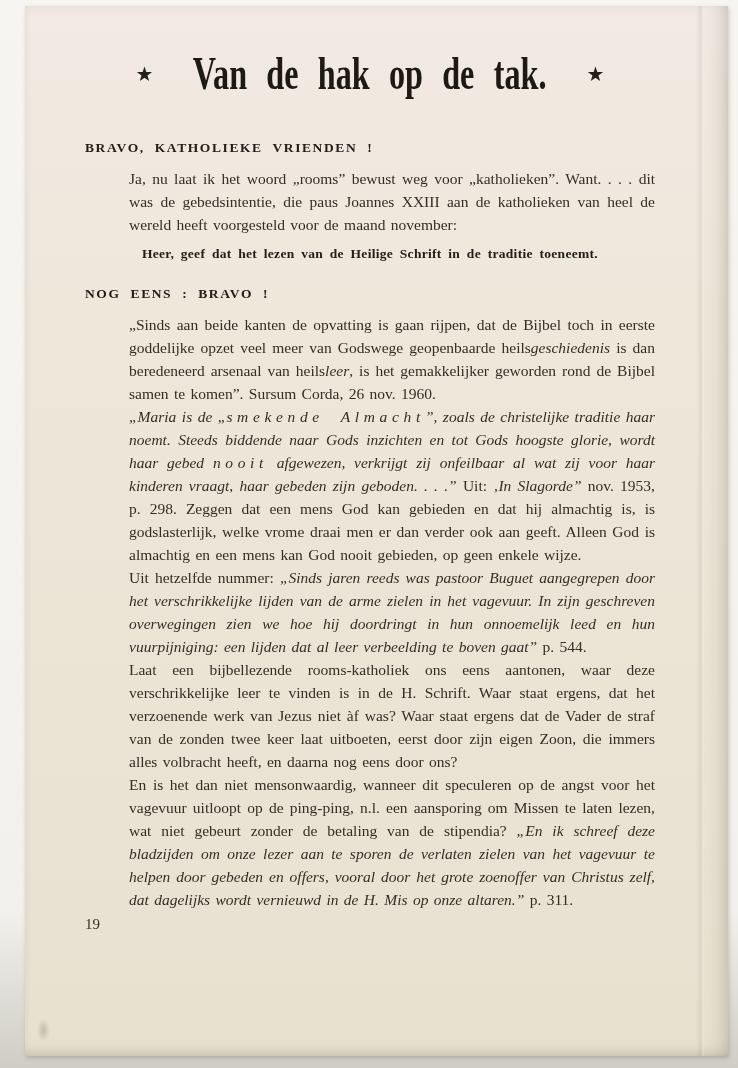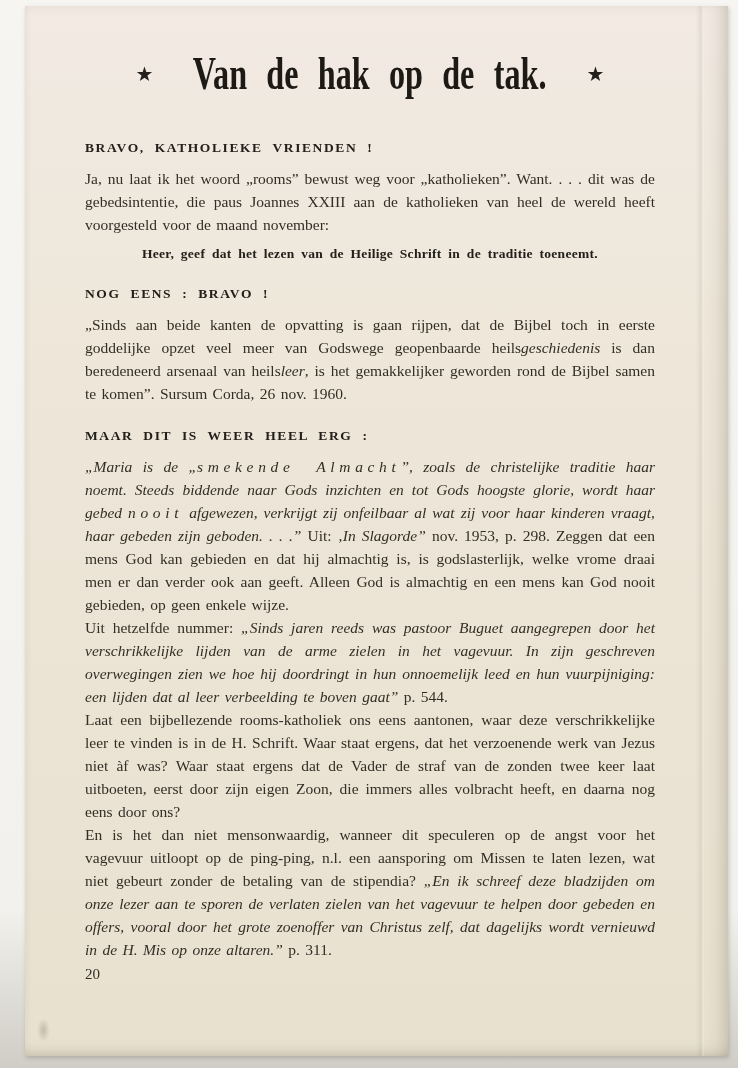--- a/index.html
+++ b/index.html
@@ -58,20 +58,21 @@
     color: #23201b;
     margin: 0 0 11px 0;
   }
   .sec-heading.later { margin-top: 23px; }
   p.body-par {
     font-size: 15.5px;
     line-height: 23px;
     text-align: justify;
     word-spacing: 1.5px;
     color: #332d25;
+    margin-left: 44px;
   }
   .intercession {
     font-weight: bold;
     font-size: 13.5px;
     line-height: 18px;
     text-align: center;
     word-spacing: 3px;
     letter-spacing: 0.3px;
     color: #23201b;
     margin: 9px 0 8px 0;
@@ -128,30 +129,29 @@
     <p class="body-par">
       <span>Ja, nu laat ik het woord „rooms” bewust weg voor „katholieken”. Want. . . . dit was de gebedsintentie, die paus Joannes XXIII aan de katholieken van heel de wereld heeft voorgesteld voor de maand november:</span>
     </p>
     <p class="intercession">Heer, geef dat het lezen van de Heilige Schrift in de traditie toeneemt.</p>
 
     <h2 class="sec-heading later">NOG EENS : BRAVO !</h2>
     <p class="body-par">
       <span>„Sinds aan beide kanten de opvatting is gaan rijpen, dat de Bijbel toch in eerste goddelijke opzet veel meer van Godswege geopenbaarde heils</span><span class="it">geschiedenis</span><span> is dan beredeneerd arsenaal van heils</span><span class="it">leer</span><span>, is het gemakkelijker geworden rond de Bijbel samen te komen”. Sursum Corda, 26 nov. 1960.</span>
     </p>
 
-    <h2 class="sec-heading later">MAAR DIT IS WEER HEEL ERG :</h2>
     <p class="body-par">
       <span class="it">„Maria is de „</span><span class="it-sperr">smekende Almacht</span><span class="it">”, zoals de christelijke traditie haar noemt. Steeds biddende naar Gods inzichten en tot Gods hoogste glorie, wordt haar gebed </span><span class="it-sperr">nooit</span><span class="it"> afgewezen, verkrijgt zij onfeilbaar al wat zij voor haar kinderen vraagt, haar gebeden zijn geboden. . . .”</span><span> Uit: </span><span class="it">‚In Slagorde”</span><span> nov. 1953, p. 298. Zeggen dat een mens God kan gebieden en dat hij almachtig is, is godslasterlijk, welke vrome draai men er dan verder ook aan geeft. Alleen God is almachtig en een mens kan God nooit gebieden, op geen enkele wijze.</span>
     </p>
     <p class="body-par">
       <span>Uit hetzelfde nummer: </span><span class="it">„Sinds jaren reeds was pastoor Buguet aangegrepen door het verschrikkelijke lijden van de arme zielen in het vagevuur. In zijn geschreven overwegingen zien we hoe hij doordringt in hun onnoemelijk leed en hun vuurpijniging: een lijden dat al leer verbeelding te boven gaat”</span><span> p. 544.</span>
     </p>
     <p class="body-par">
       <span>Laat een bijbellezende rooms-katholiek ons eens aantonen, waar deze verschrikkelijke leer te vinden is in de H. Schrift. Waar staat ergens, dat het verzoenende werk van Jezus niet àf was? Waar staat ergens dat de Vader de straf van de zonden twee keer laat uitboeten, eerst door zijn eigen Zoon, die immers alles volbracht heeft, en daarna nog eens door ons?</span>
     </p>
     <p class="body-par">
       <span>En is het dan niet mensonwaardig, wanneer dit speculeren op de angst voor het vagevuur uitloopt op de ping-ping, n.l. een aansporing om Missen te laten lezen, wat niet gebeurt zonder de betaling van de stipendia? </span><span class="it">„En ik schreef deze bladzijden om onze lezer aan te sporen de verlaten zielen van het vagevuur te helpen door gebeden en offers, vooral door het grote zoenoffer van Christus zelf, dat dagelijks wordt vernieuwd in de H. Mis op onze altaren.”</span><span> p. 311.</span>
     </p>
 
-    <div class="page-number">20</div>
+    <div class="page-number">19</div>
 
   </div>
 </div>
 
 </body></html>

